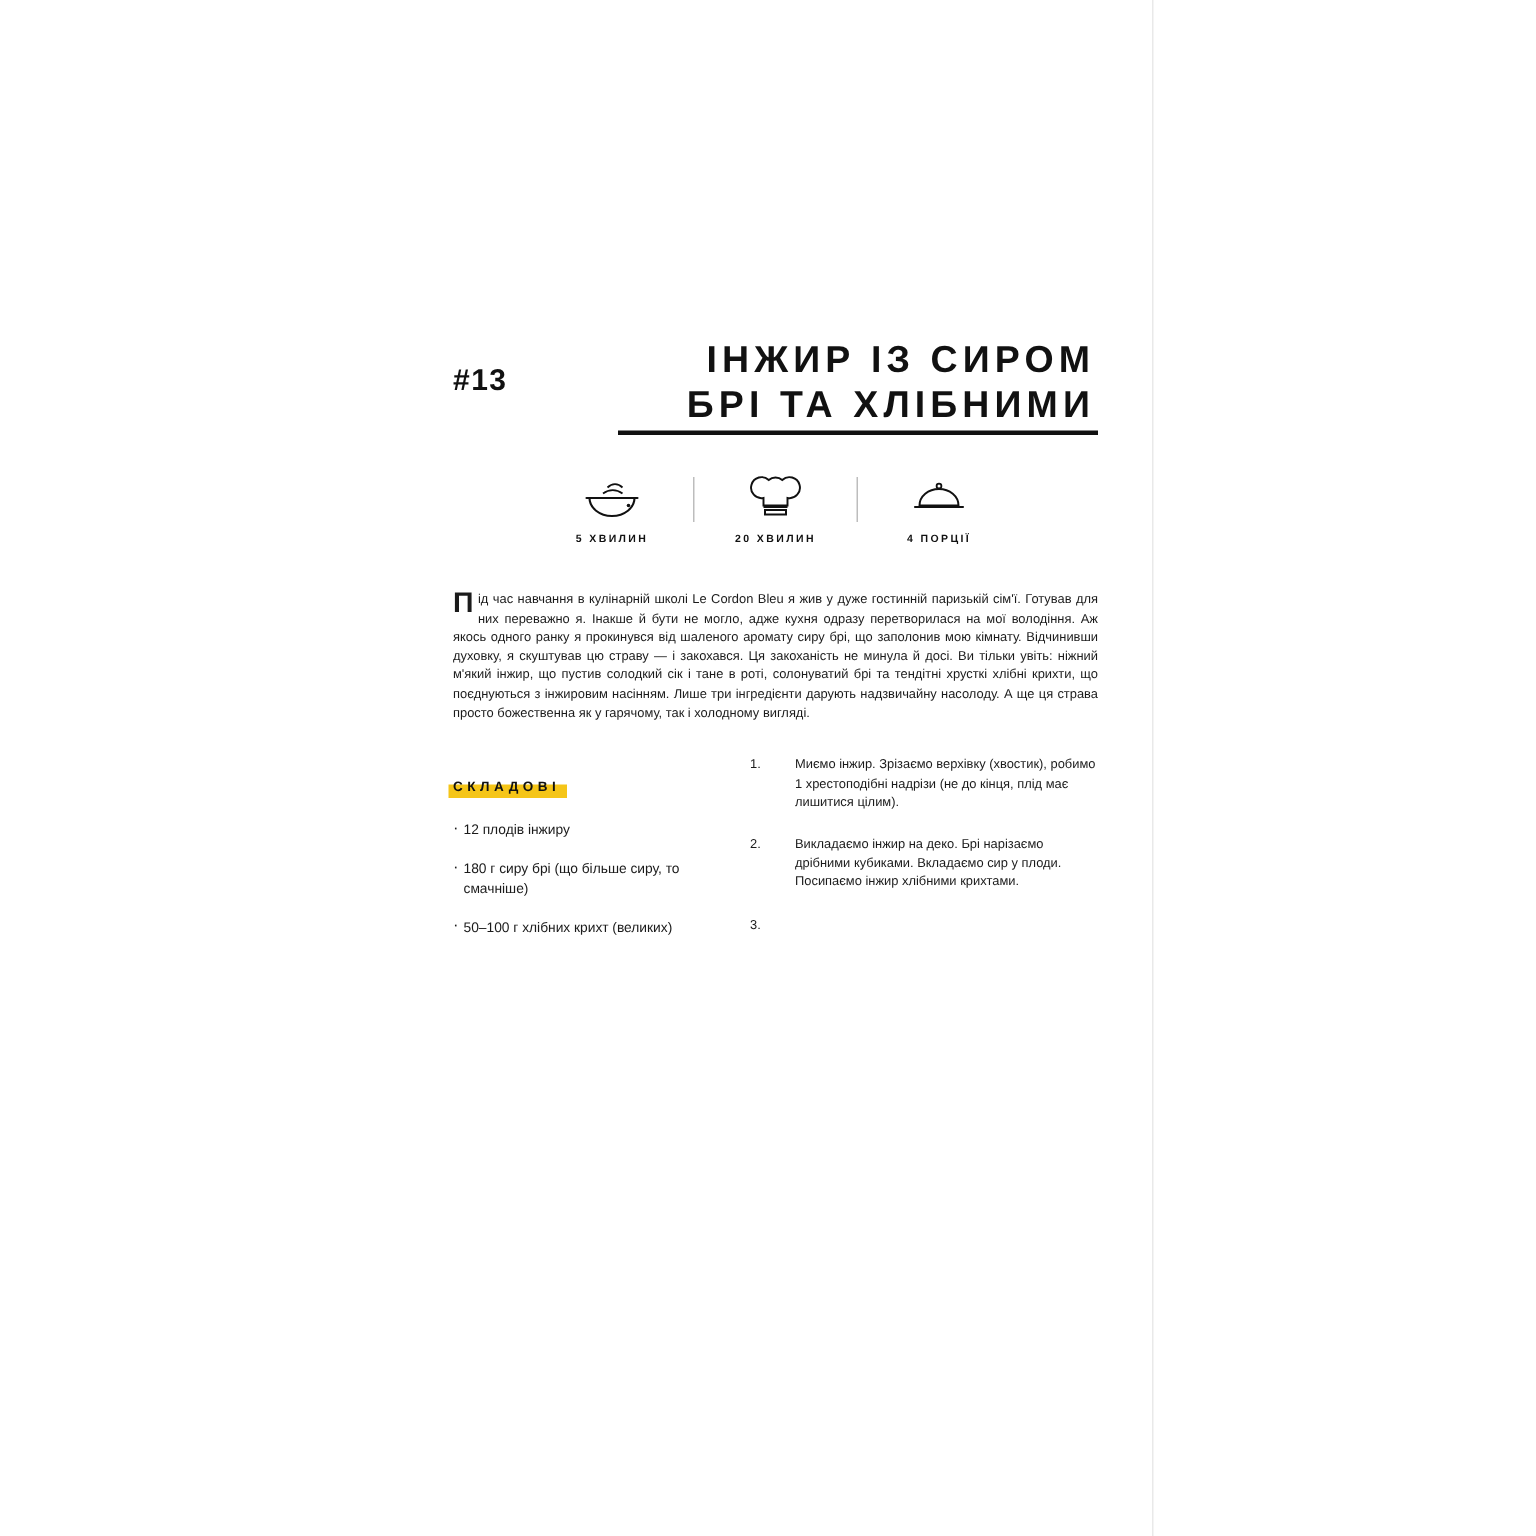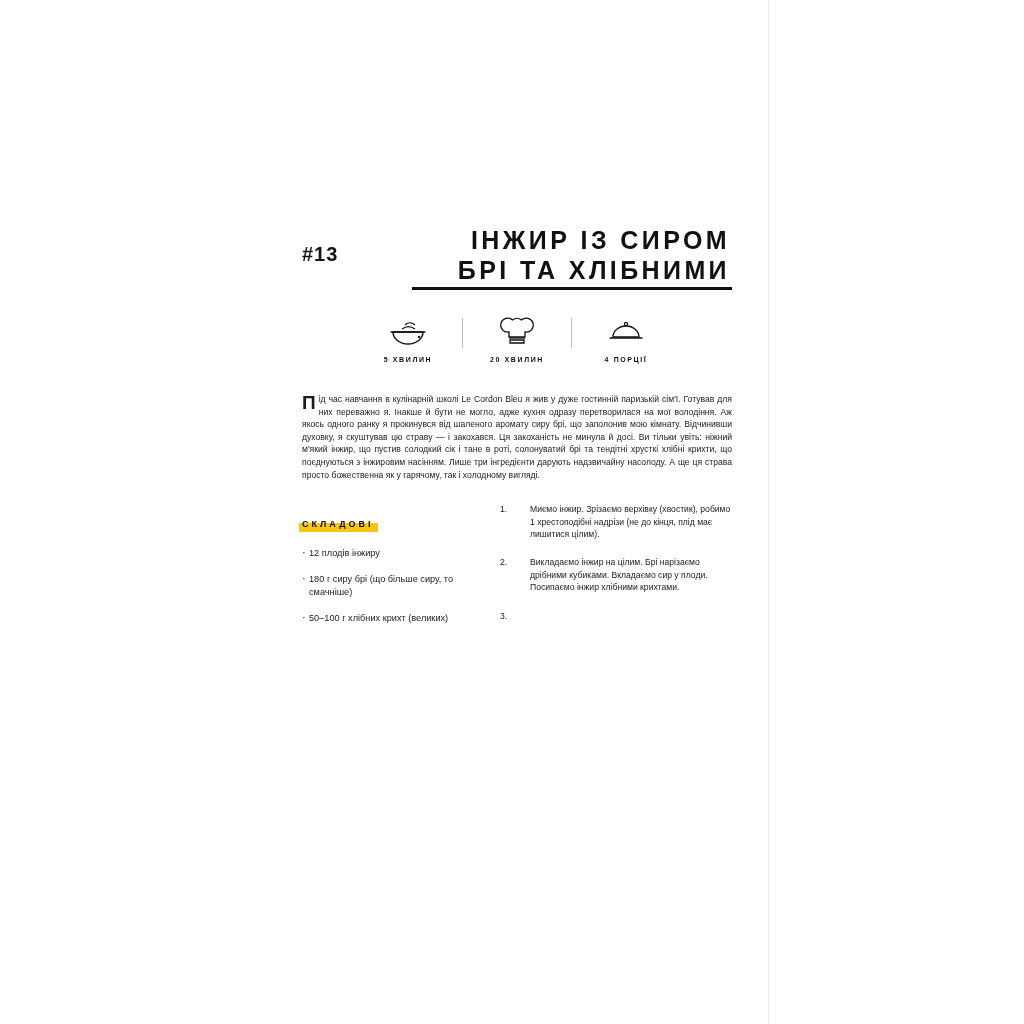--- a/index.html
+++ b/index.html
@@ -340,21 +340,21 @@
         </ul>
       </div>
 
       <div class="col-steps">
         <div class="step">
           <div class="step-num">1.</div>
           <div class="step-text">Миємо інжир. Зрізаємо верхівку (хвостик), робимо 1 хрестоподібні надрізи (не до кінця, плід має лишитися цілим).</div>
         </div>
         <div class="step">
           <div class="step-num">2.</div>
-          <div class="step-text">Викладаємо інжир на цілим. Брі нарізаємо дрібними кубиками. Вкладаємо сир у плоди. Посипаємо інжир хлібними крихтами.</div>
+          <div class="step-text">Викладаємо інжир на деко. Брі нарізаємо дрібними кубиками. Вкладаємо сир у плоди. Посипаємо інжир хлібними крихтами.</div>
         </div>
         <div class="step">
           <div class="step-num">3.</div>
         </div>
       </div>
     </div>
   </div>
 
 </div>
 

